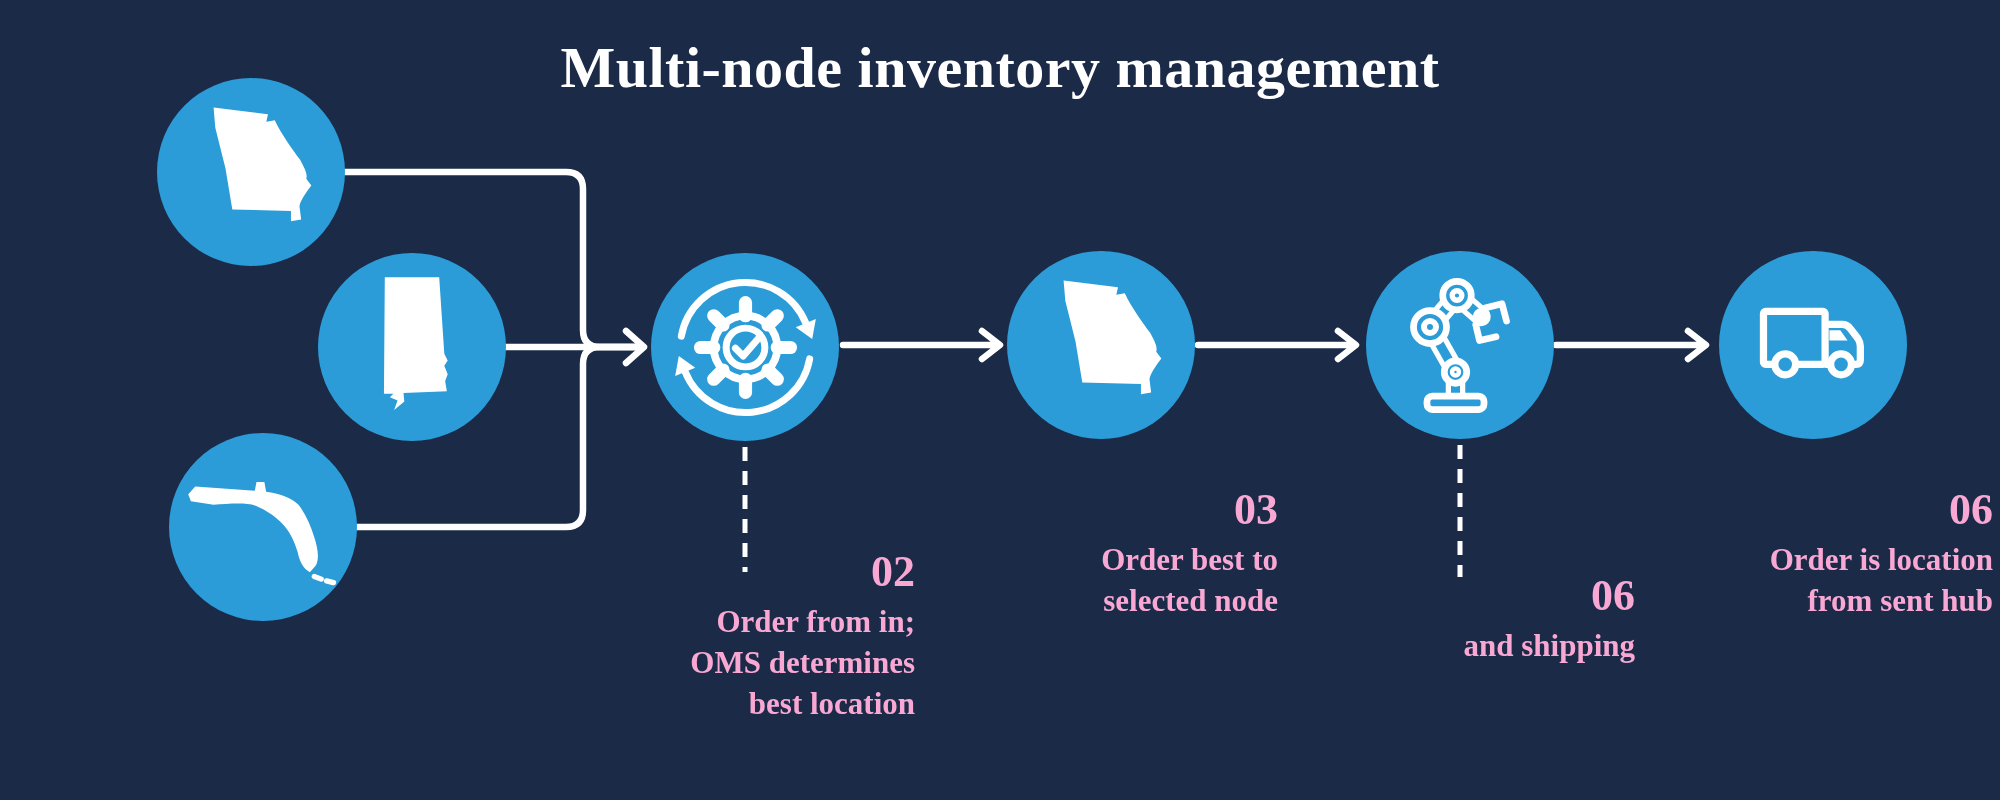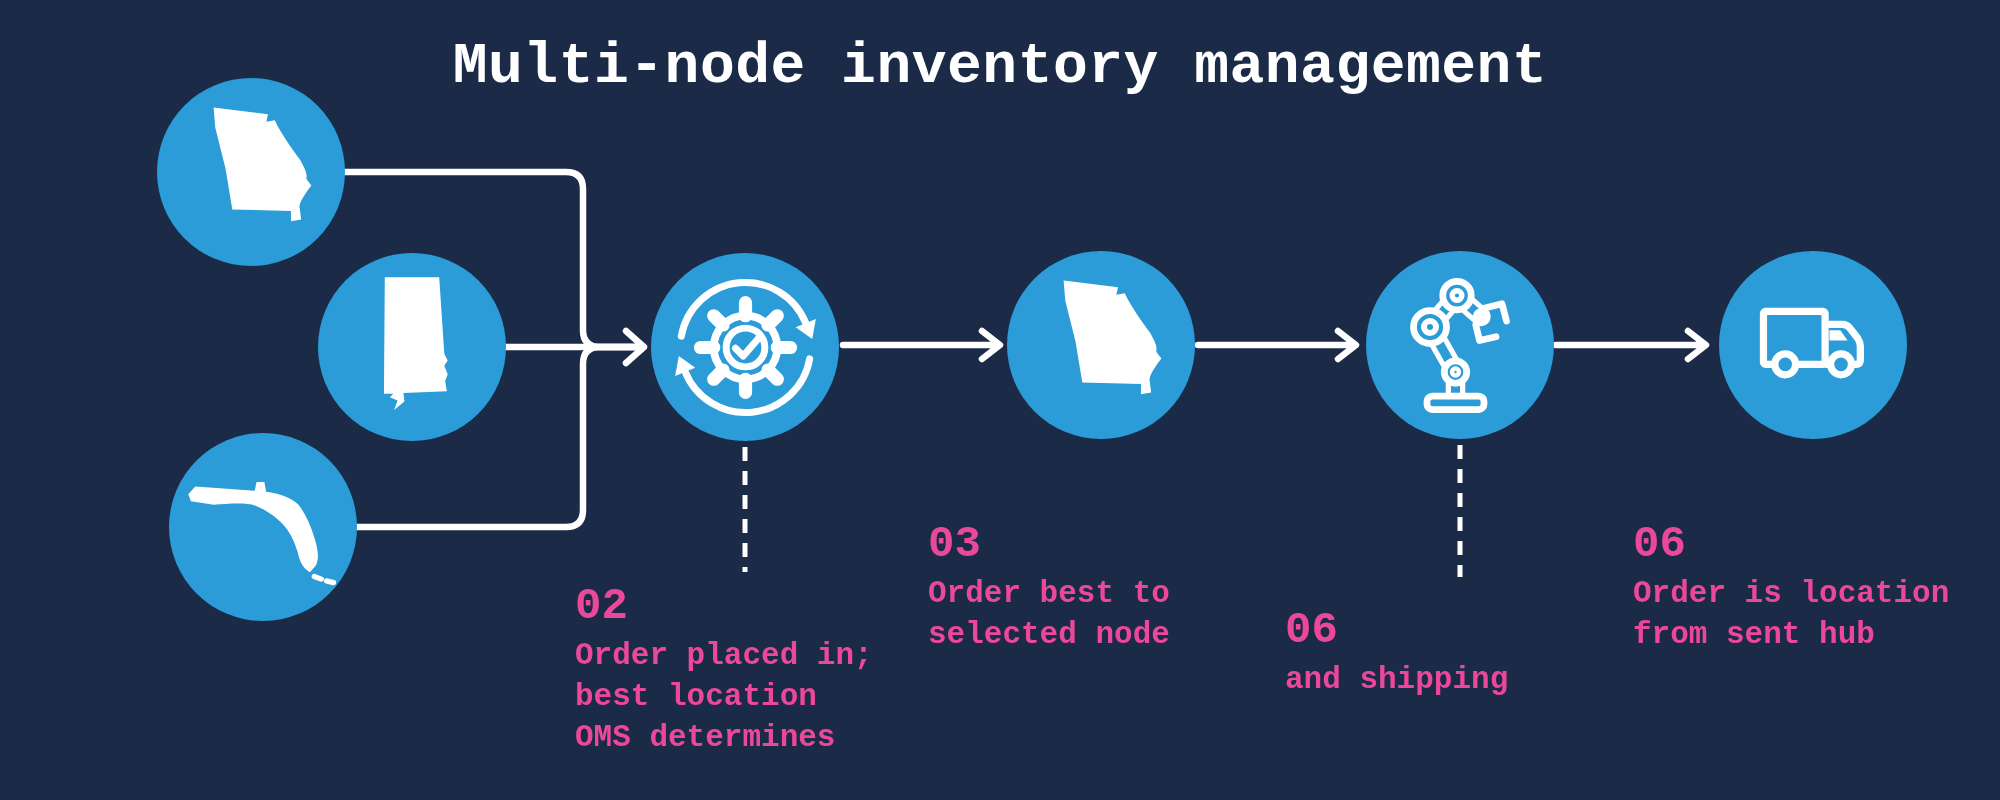--- a/index.html
+++ b/index.html
@@ -1,30 +1,30 @@
 <!DOCTYPE html>
 <html><head>
 <meta charset="utf-8">
 <style>
   html,body{margin:0;padding:0;background:#1a2a47;}
   .canvas{
     position:relative;width:2000px;height:800px;overflow:hidden;
     background:#1a2a47;
-    font-family:Liberation Mono, monospace;
+    font-family:Liberation Serif, serif;
   }
   .title{
     position:absolute;top:34px;left:0;right:0;margin:0;
     text-align:center;color:#ffffff;font-size:58px;font-weight:700;letter-spacing:0.5px;
   }
   .connectors{position:absolute;left:0;top:0;width:2000px;height:800px;}
   .node{
     position:absolute;width:188px;height:188px;border-radius:50%;
     background:#2b9cd8;display:flex;align-items:center;justify-content:center;
   }
-  .step{position:absolute;text-align:left;color:#ec4899;font-weight:700;margin-top:34px;}
+  .step{position:absolute;text-align:right;color:#f9a8d4;font-weight:700;}
   .step-number{font-size:44px;line-height:52px;margin-bottom:3px;}
   .step-line{font-size:31px;line-height:41px;}
 </style>
 </head>
 <body>
 
 <div class="canvas">
 
   <h1 class="title">Multi-node inventory management</h1>
 
@@ -132,23 +132,23 @@
       </g>
       <path d="M 61,39.5 L 68.5,39.5 L 73.5,46.5 L 61,46.5 Z" fill="#ffffff"></path>
       <circle cx="30.5" cy="63" r="7.2" fill="#2b9cd8" stroke="#ffffff" stroke-width="5"></circle>
       <circle cx="69" cy="63" r="7.2" fill="#2b9cd8" stroke="#ffffff" stroke-width="5"></circle>
     </svg>
   </div>
 
 
   <div class="step" style="left:575px;top:546px;width:340px;">
     <div class="step-number">02</div>
-    <div class="step-line">Order placed in;</div>
+    <div class="step-line">Order from in;</div>
+    <div class="step-line">OMS determines</div>
     <div class="step-line">best location</div>
-    <div class="step-line">OMS determines</div>
   </div>
 
   <div class="step" style="left:928px;top:484px;width:350px;">
     <div class="step-number">03</div>
     <div class="step-line">Order best to</div>
     <div class="step-line">selected node</div>
   </div>
 
   <div class="step" style="left:1285px;top:570px;width:350px;">
     <div class="step-number">06</div>

